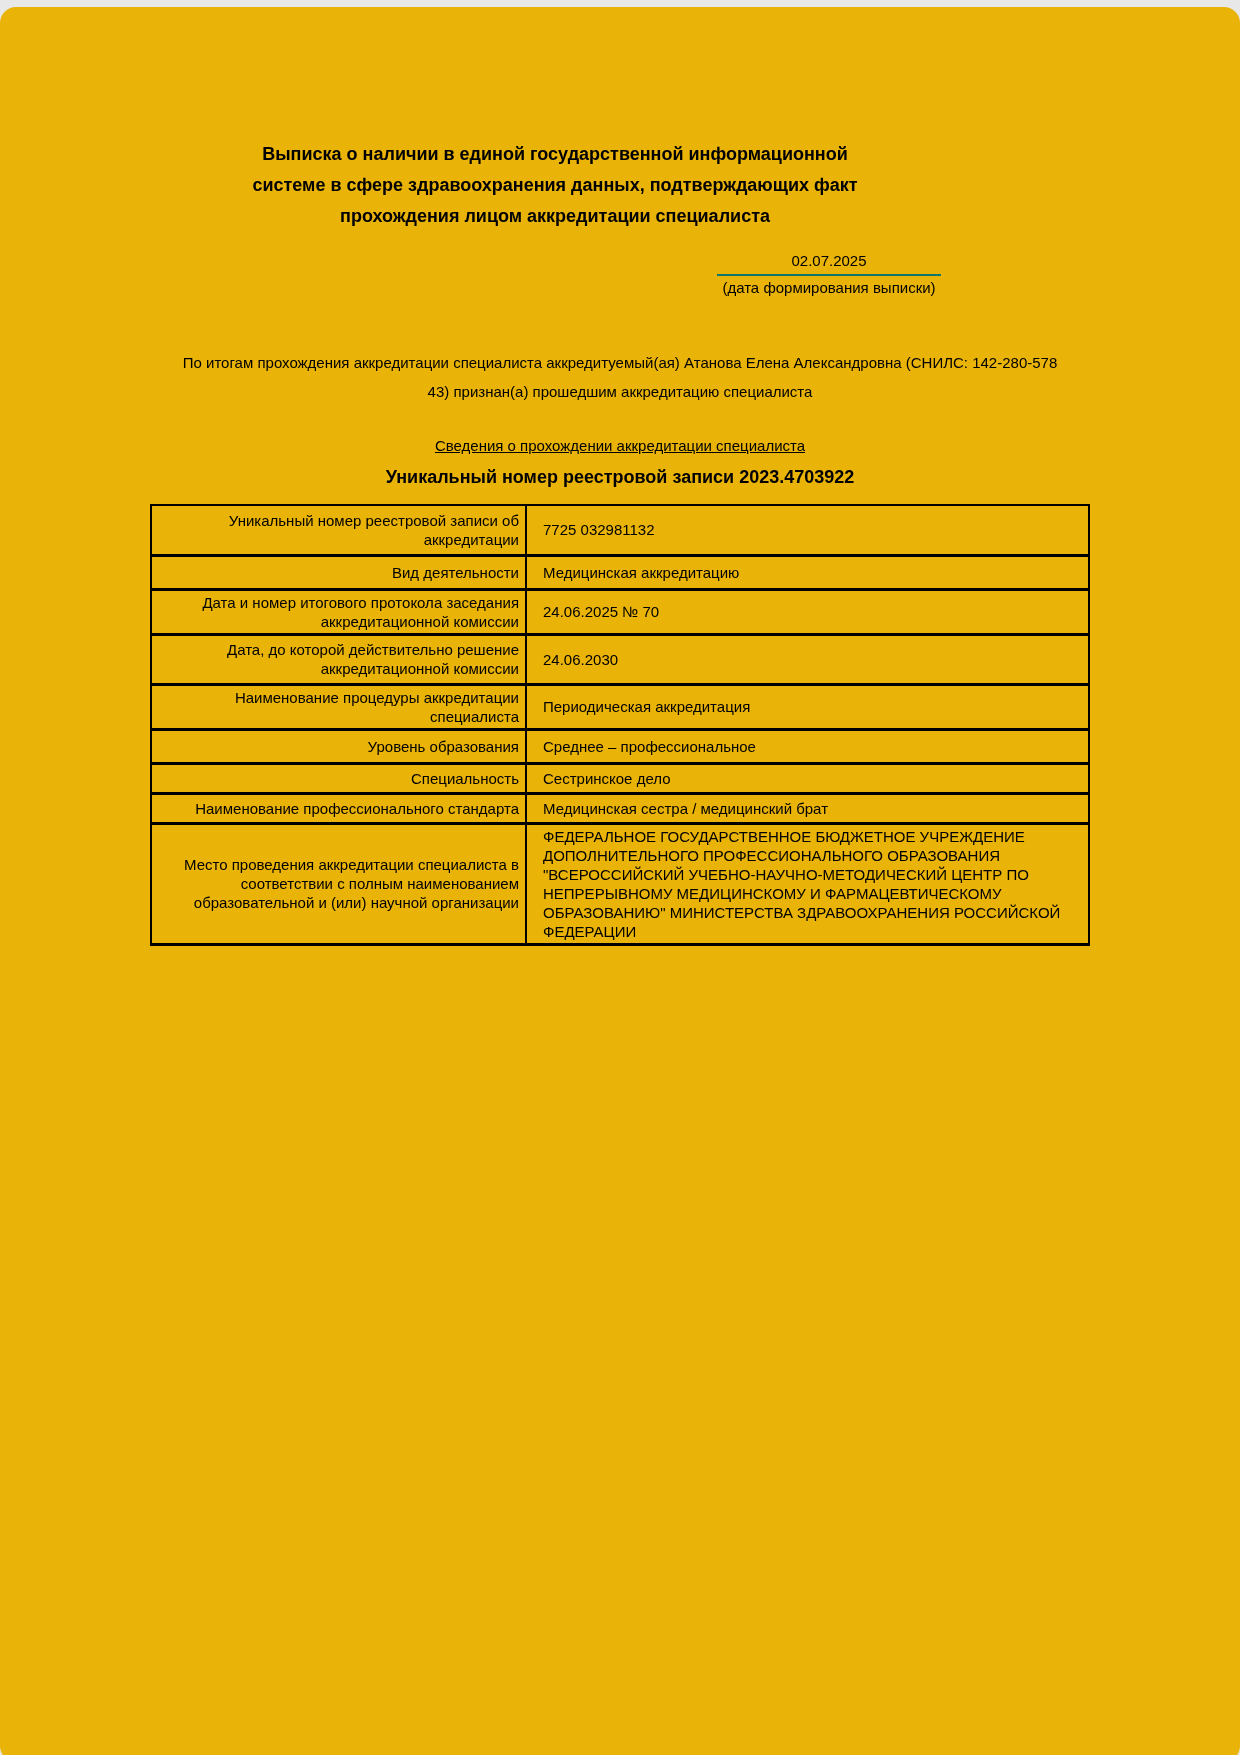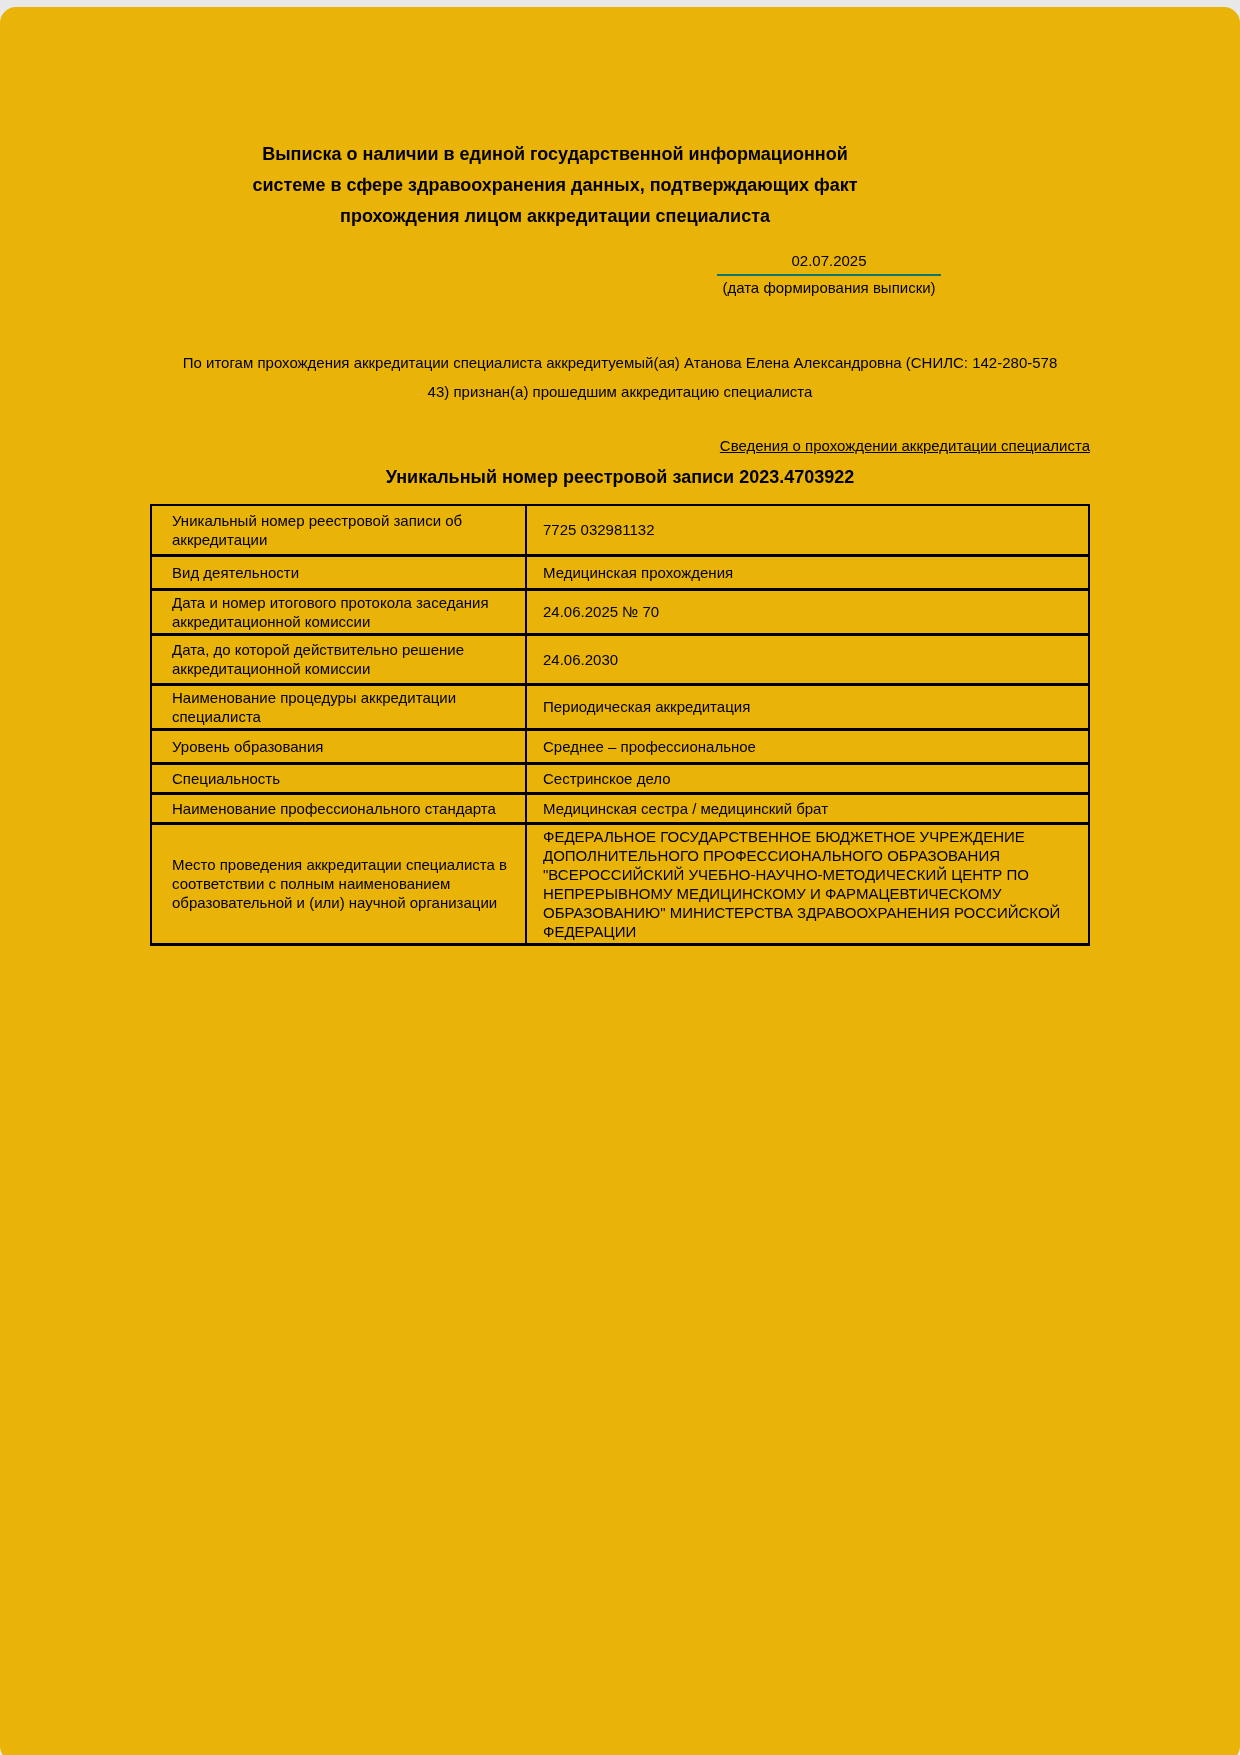--- a/index.html
+++ b/index.html
@@ -43,21 +43,21 @@
     position:absolute;
     left:150px;top:341px;width:940px;
     text-align:center;
     font-size:15px;
     line-height:29px;
   }
   .intro .i-line{white-space:nowrap;}
   .section-heading{
     position:absolute;
     left:150px;top:429px;width:940px;
-    text-align:right;
+    text-align:center;
     font-size:15px;
     text-decoration:underline;
     line-height:20px;
   }
   .registry-heading{
     position:absolute;
     left:150px;top:458px;width:940px;
     text-align:center;
     font-size:18px;font-weight:bold;
     line-height:24px;
@@ -72,21 +72,21 @@
   }
   table.acc-table td{
     border:2px solid #000000;
     border-top-width:3px;
     border-bottom-width:3px;
     vertical-align:middle;
     line-height:19px;
     word-wrap:break-word;
   }
   table.acc-table tr:first-child td{border-top-width:2px;}
-  td.c-label{padding:2px 6px 2px 20px;}
+  td.c-label{padding:2px 6px 2px 20px;text-align:right;}
   td.c-value{padding:2px 6px 2px 16px;}
   col.col-label{width:375px;}
   col.col-value{width:563px;}
   tr.rh-a{height:50px;}   
   tr.rh-b{height:34px;}   
   tr.rh-c{height:41px;}
   tr.rh-d{height:30px;}
   tr.rh-big{height:116px;}
 </style>
 </head>
@@ -119,21 +119,21 @@
         <col class="col-label">
         <col class="col-value">
       </colgroup>
     <tbody>
       <tr class="rh-a">
         <td class="c-label">Уникальный номер реестровой записи об аккредитации</td>
         <td class="c-value">7725 032981132</td>
       </tr>
       <tr class="rh-b">
         <td class="c-label">Вид деятельности</td>
-        <td class="c-value">Медицинская прохождения</td>
+        <td class="c-value">Медицинская аккредитацию</td>
       </tr>
       <tr class="rh-c">
         <td class="c-label">Дата и номер итогового протокола заседания аккредитационной комиссии</td>
         <td class="c-value">24.06.2025 № 70</td>
       </tr>
       <tr class="rh-a">
         <td class="c-label">Дата, до которой действительно решение аккредитационной комиссии</td>
         <td class="c-value">24.06.2030</td>
       </tr>
       <tr class="rh-c">

